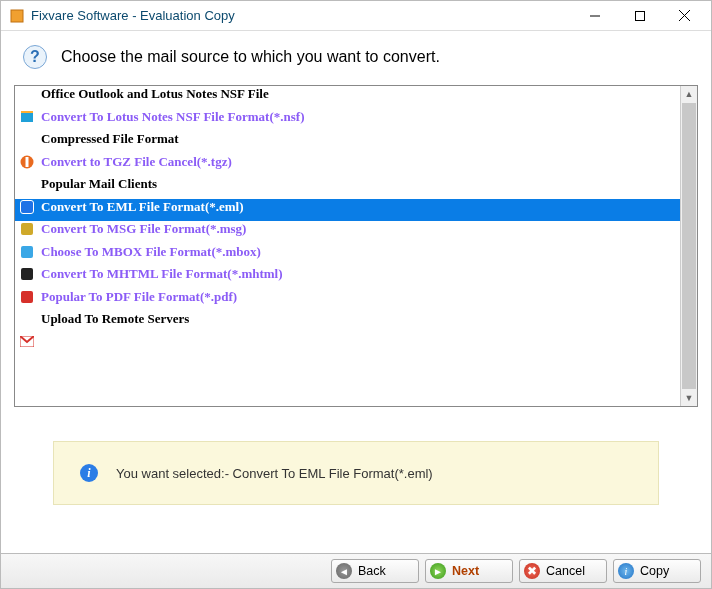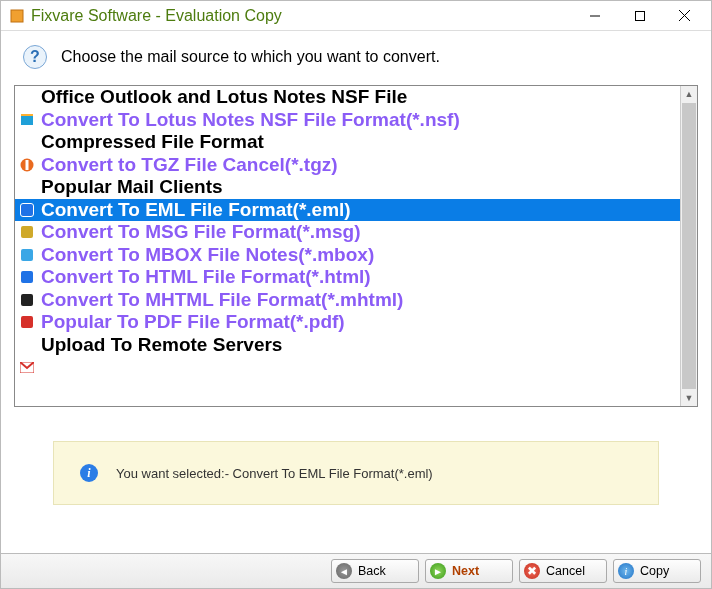--- a/index.html
+++ b/index.html
@@ -15,21 +15,21 @@
     height: 30px;
     display: flex; align-items: center;
     padding: 0 4px 0 8px;
     border-bottom: 1px solid #ddd;
     background: #fff;
   }
   .titlebar .title-icon {
     width: 16px; height: 16px; margin-right: 6px;
     display: flex; align-items: center; justify-content: center;
   }
-  .titlebar .title { flex: 1; color: #4d7c0f; font-size: 16px; }
+  .titlebar .title { flex: 1; color: #0c4a6e; font-size: 13px; }
   .winbtn {
     width: 45px; height: 28px;
     display: flex; align-items: center; justify-content: center;
     color: #333;
   }
   .instruction-row {
     display: flex; align-items: center;
     padding: 14px 22px 16px 22px;
   }
   .instruction-row .q-icon {
@@ -57,23 +57,24 @@
     background:#f0f0f0;
     display:flex; flex-direction:column;
   }
   .scrollbar .sbtn {
     height:16px; display:flex;align-items:center;justify-content:center;
     color:#666; font-size:9px;
   }
   .scrollbar .thumb { flex:1; background:#c8c8c8; margin:1px;}
   .row {
     height:22.5px;
-    display:flex; align-items:center;
+    display:flex; align-items:flex-start;
     padding-left:4px;
-    font-size:19px;
+    font-size:13px;
+    font-family:Liberation Serif, serif;
   }
   .row .icon {
     width:16px; height:16px; margin-right:6px;
     display:flex;align-items:center;justify-content:center;
     font-size:13px;
   }
   .row .icon .sq { width:12px;height:12px;border-radius:2px; }
   .row .icon svg { display:block; }
   .row .label { font-weight:bold; color:#8b5cf6; }
   .row.header .label { color:#000; }
@@ -198,27 +199,21 @@
       <div class="row">
         <span class="icon">
           <div class="sq" style="background: rgb(207, 169, 42);"></div>
         </span>
         <span class="label">Convert To MSG File Format(*.msg)</span>
       </div>
       <div class="row">
         <span class="icon">
           <div class="sq" style="background: rgb(58, 167, 230);"></div>
         </span>
-        <span class="label">Convert To MBOX File Notes(*.mbox)</span>
-      </div>
-      <div class="row">
-        <span class="icon">
-          <div class="sq" style="background: rgb(31, 114, 230);"></div>
-        </span>
-        <span class="label">Convert To HTML File Format(*.html)</span>
+        <span class="label">Choose To MBOX File Format(*.mbox)</span>
       </div>
       <div class="row">
         <span class="icon">
           <div class="sq" style="background: rgb(34, 34, 34);"></div>
         </span>
         <span class="label">Convert To MHTML File Format(*.mhtml)</span>
       </div>
       <div class="row">
         <span class="icon">
           <div class="sq" style="background: rgb(214, 48, 42);"></div>

